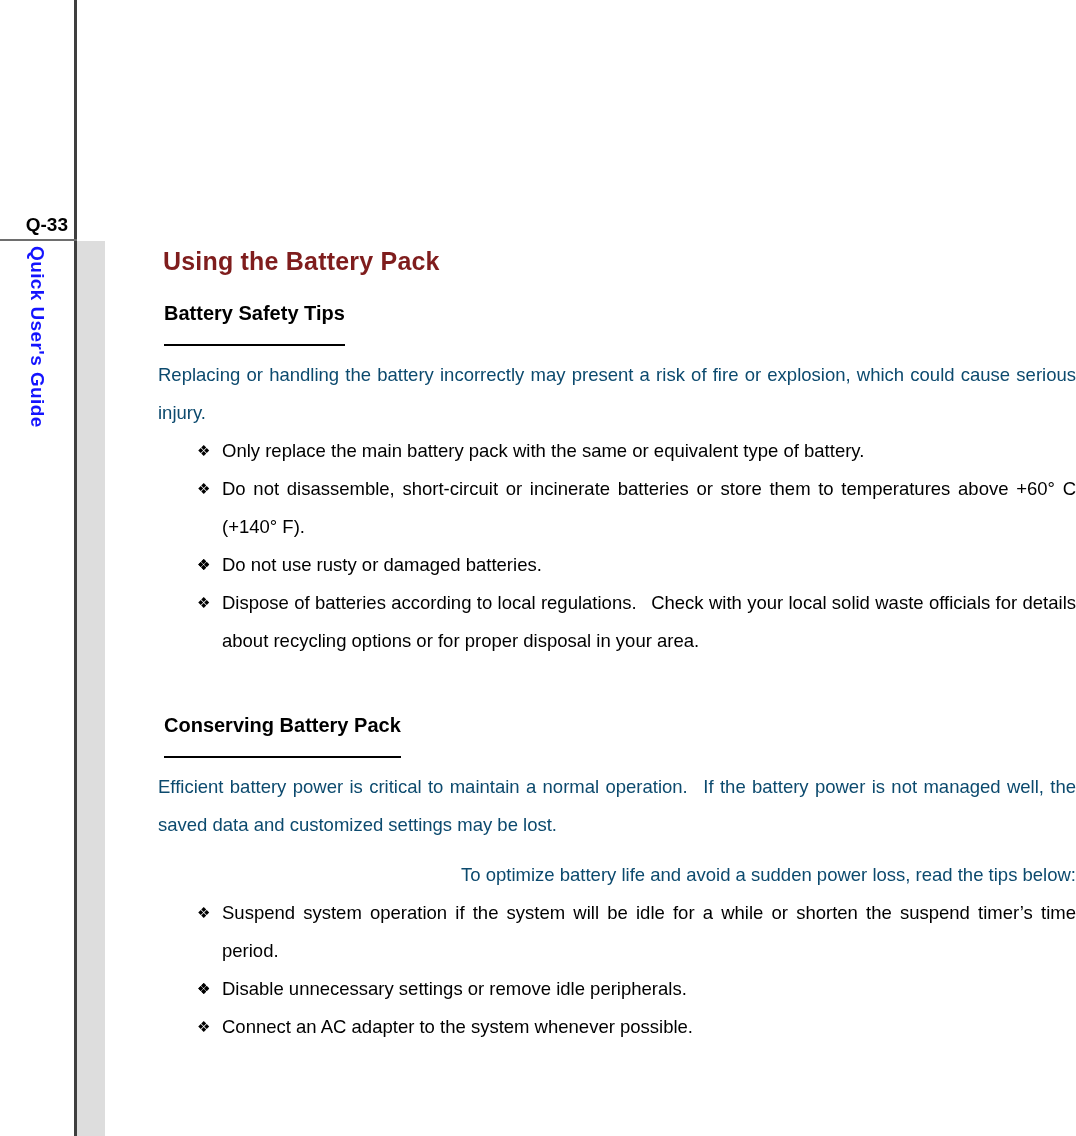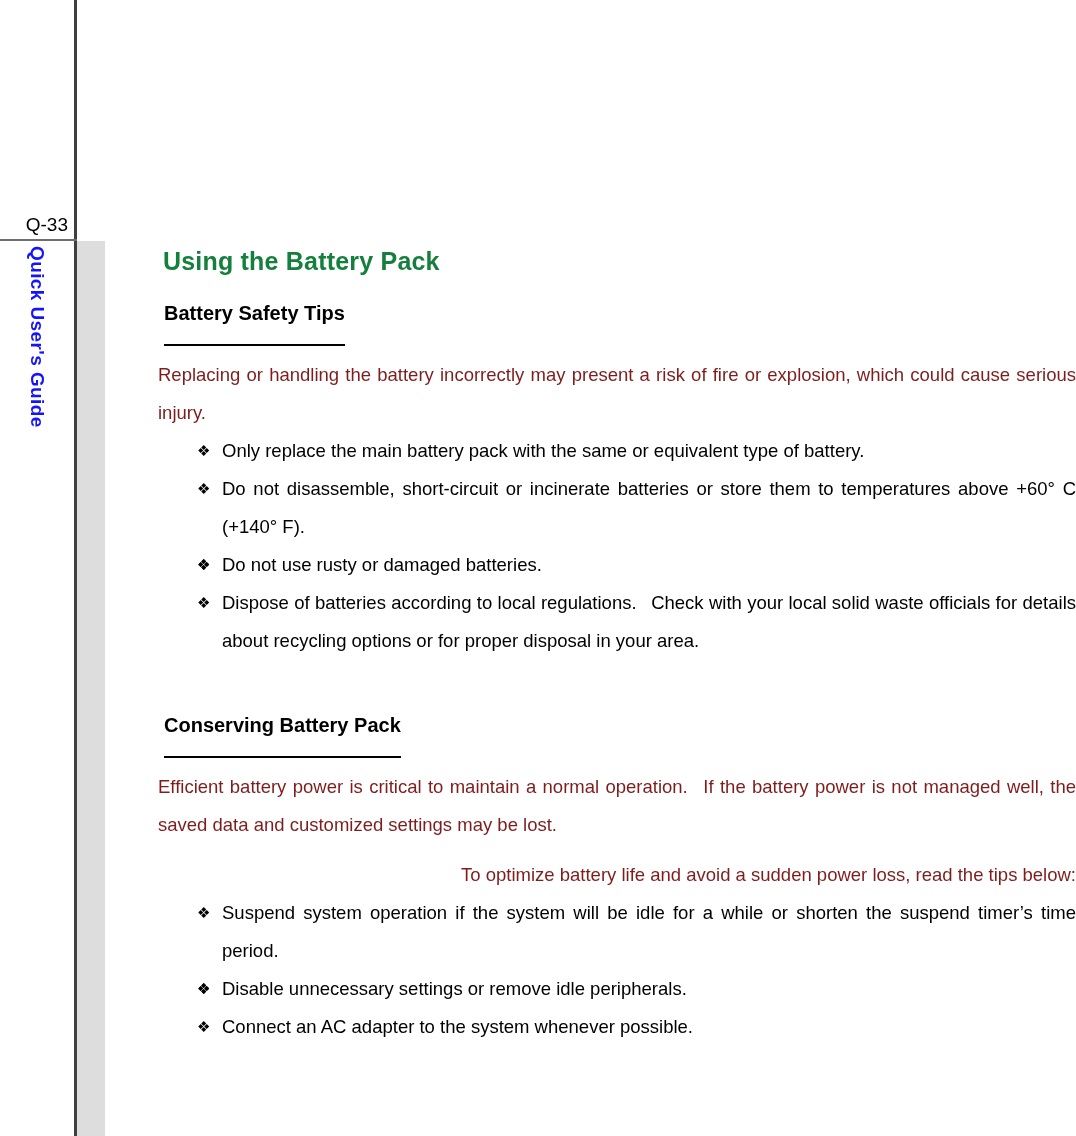--- a/index.html
+++ b/index.html
@@ -49,20 +49,21 @@
   .page-number {
     position: absolute;
     left: 0;
     top: 214px;
     width: 68px;
     text-align: right;
     font-size: 19px;
     line-height: 22px;
     color: #000000;
     white-space: nowrap;
+    font-weight: bold;
   }
   .side-title-wrap {
     position: absolute;
     left: 0;
     top: 246px;
     width: 74px;
     height: 400px;
   }
   .side-title {
     position: absolute;
@@ -81,21 +82,21 @@
   .content {
     position: absolute;
     left: 158px;
     top: 246px;
     width: 918px;
   }
 
   .doc-title {
     font-size: 25px;
     font-weight: bold;
-    color: #15803d;
+    color: #7f1d1d;
     margin: 0 0 24px 5px;
     line-height: 30px;
     letter-spacing: 0.2px;
   }
 
   .section-heading {
     font-size: 20px;
     font-weight: bold;
     color: #000000;
     margin: 0 0 4px 6px;
@@ -105,21 +106,21 @@
     padding-bottom: 18px;
   }
   .heading-row { margin-bottom: 6px; }
 
   p.body {
     font-size: 18.5px;
     line-height: 38px;
     margin: 0;
     text-align: justify;
     text-justify: inter-word;
-    color: #7f1d1d;
+    color: #0c4a6e;
   }
   p.body.nojustify { text-align: right; }
 
   ul.bullets {
     list-style: none;
     margin: 0;
     padding: 0;
   }
   ul.bullets > li {
     position: relative;

